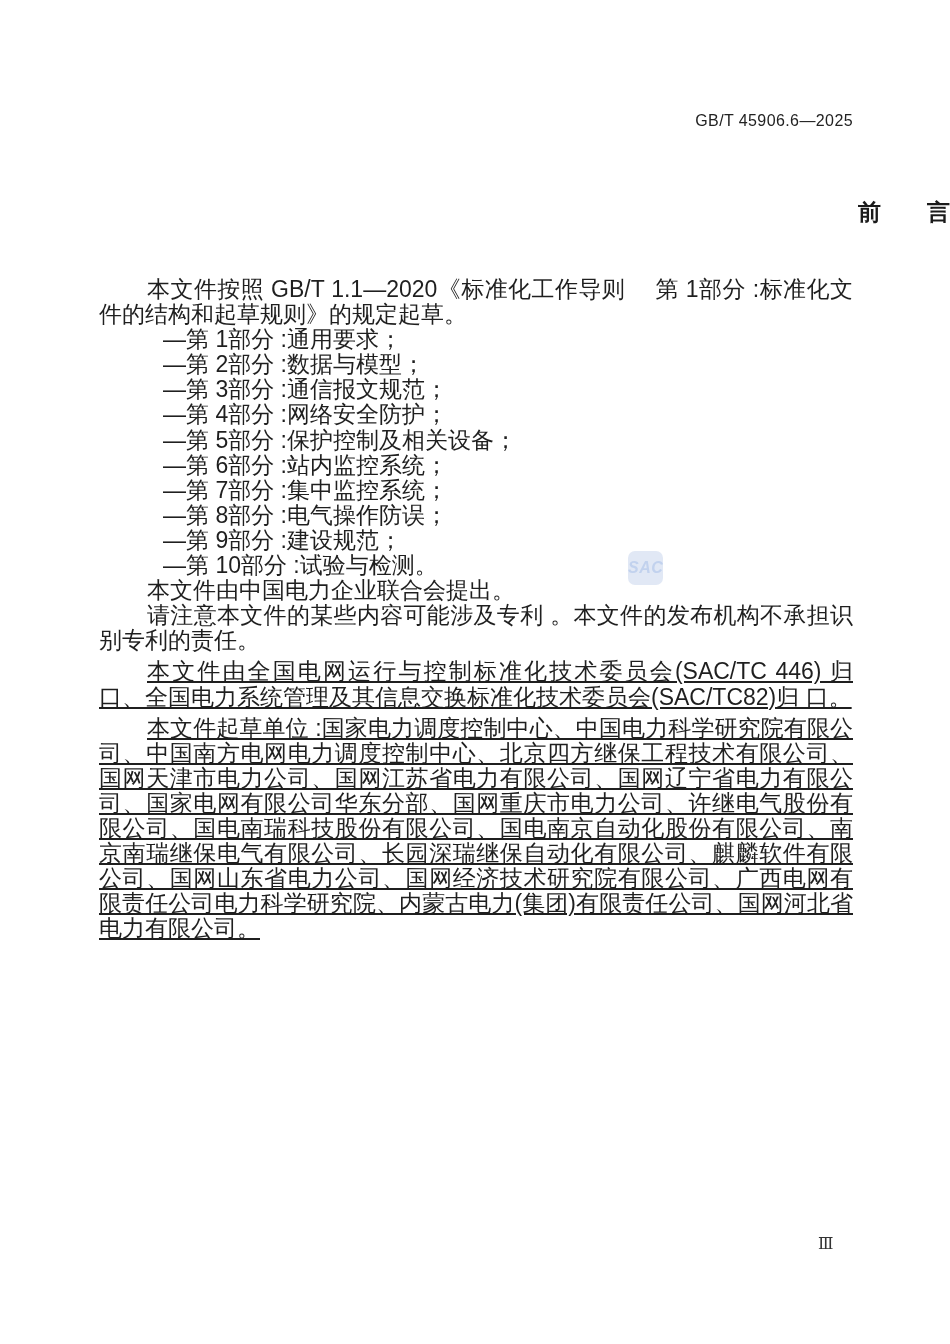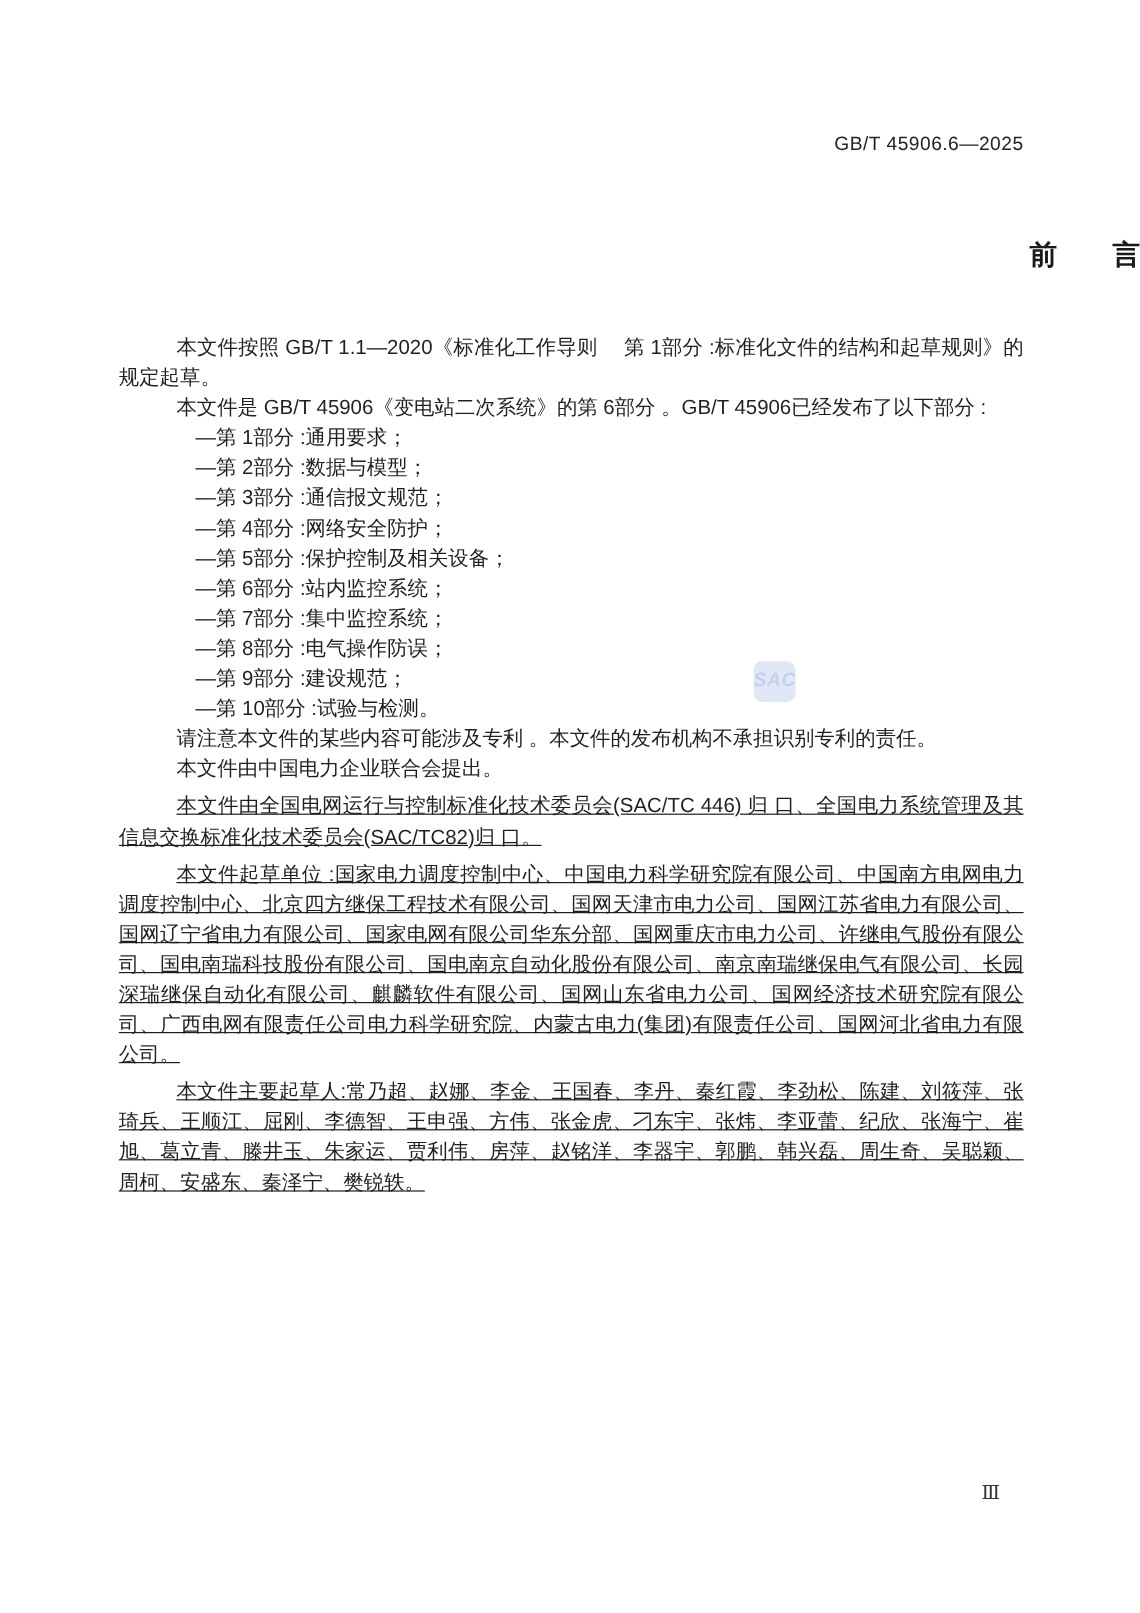--- a/index.html
+++ b/index.html
@@ -31,21 +31,21 @@
     text-align: right;
     font-size: 23px;
     font-weight: 700;
     color: #1a1a1a;
   }
   .body-block {
     position: absolute;
     top: 277px;
     left: 99px;
     width: 754px;
-    font-size: 17px;
+    font-size: 23px;
     line-height: 25.1px;
     text-align: justify;
     z-index: 2;
   }
   .body-block p { margin: 0; }
   .para { text-indent: 48px; }
   .part-item { padding-left: 64px; text-indent: 0; }
   .gap-before { margin-top: 6px !important; text-decoration: underline; }
   .watermark {
     position: absolute;
@@ -79,35 +79,33 @@
 <div class="page">
 
   <div class="header-code">GB/T 45906.6—2025</div>
 
   <h1 class="doc-title">前　　言</h1>
 
   <div class="watermark">SAC</div>
 
   <div class="body-block">
     <p class="para">本文件按照 GB/T 1.1—2020《标准化工作导则　 第 1部分 :标准化文件的结构和起草规则》的规定起草。</p>
-    <p class="para">本文件是 GB/T 45906《变电站二次系统》的第 6部分 。GB/T 45906已经发布了以下部分 :</p>
 
     <p class="part-item">—第 1部分 :通用要求；</p>
     <p class="part-item">—第 2部分 :数据与模型；</p>
     <p class="part-item">—第 3部分 :通信报文规范；</p>
     <p class="part-item">—第 4部分 :网络安全防护；</p>
     <p class="part-item">—第 5部分 :保护控制及相关设备；</p>
     <p class="part-item">—第 6部分 :站内监控系统；</p>
     <p class="part-item">—第 7部分 :集中监控系统；</p>
     <p class="part-item">—第 8部分 :电气操作防误；</p>
     <p class="part-item">—第 9部分 :建设规范；</p>
     <p class="part-item">—第 10部分 :试验与检测。</p>
 
+    <p class="para">本文件由中国电力企业联合会提出。</p>
     <p class="para">请注意本文件的某些内容可能涉及专利 。本文件的发布机构不承担识别专利的责任。</p>
-    <p class="para">本文件由中国电力企业联合会提出。</p>
     <p class="para gap-before">本文件由全国电网运行与控制标准化技术委员会(SAC/TC 446) 归 口、全国电力系统管理及其信息交换标准化技术委员会(SAC/TC82)归 口。</p>
     <p class="para gap-before">本文件起草单位 :国家电力调度控制中心、中国电力科学研究院有限公司、中国南方电网电力调度控制中心、北京四方继保工程技术有限公司、国网天津市电力公司、国网江苏省电力有限公司、国网辽宁省电力有限公司、国家电网有限公司华东分部、国网重庆市电力公司、许继电气股份有限公司、国电南瑞科技股份有限公司、国电南京自动化股份有限公司、南京南瑞继保电气有限公司、长园深瑞继保自动化有限公司、麒麟软件有限公司、国网山东省电力公司、国网经济技术研究院有限公司、广西电网有限责任公司电力科学研究院、内蒙古电力(集团)有限责任公司、国网河北省电力有限公司。</p>
-    <p class="para gap-before">本文件主要起草人:常乃超、赵娜、李金、王国春、李丹、秦红霞、李劲松、陈建、刘筱萍、张琦兵、王顺江、屈刚、李德智、王申强、方伟、张金虎、刁东宇、张炜、李亚蕾、纪欣、张海宁、崔旭、葛立青、滕井玉、朱家运、贾利伟、房萍、赵铭洋、李器宇、郭鹏、韩兴磊、周生奇、吴聪颖、周柯、安盛东、秦泽宁、樊锐轶。</p>
   </div>
 
   <div class="page-number">Ⅲ</div>
 
 </div>
 
 </body></html>

